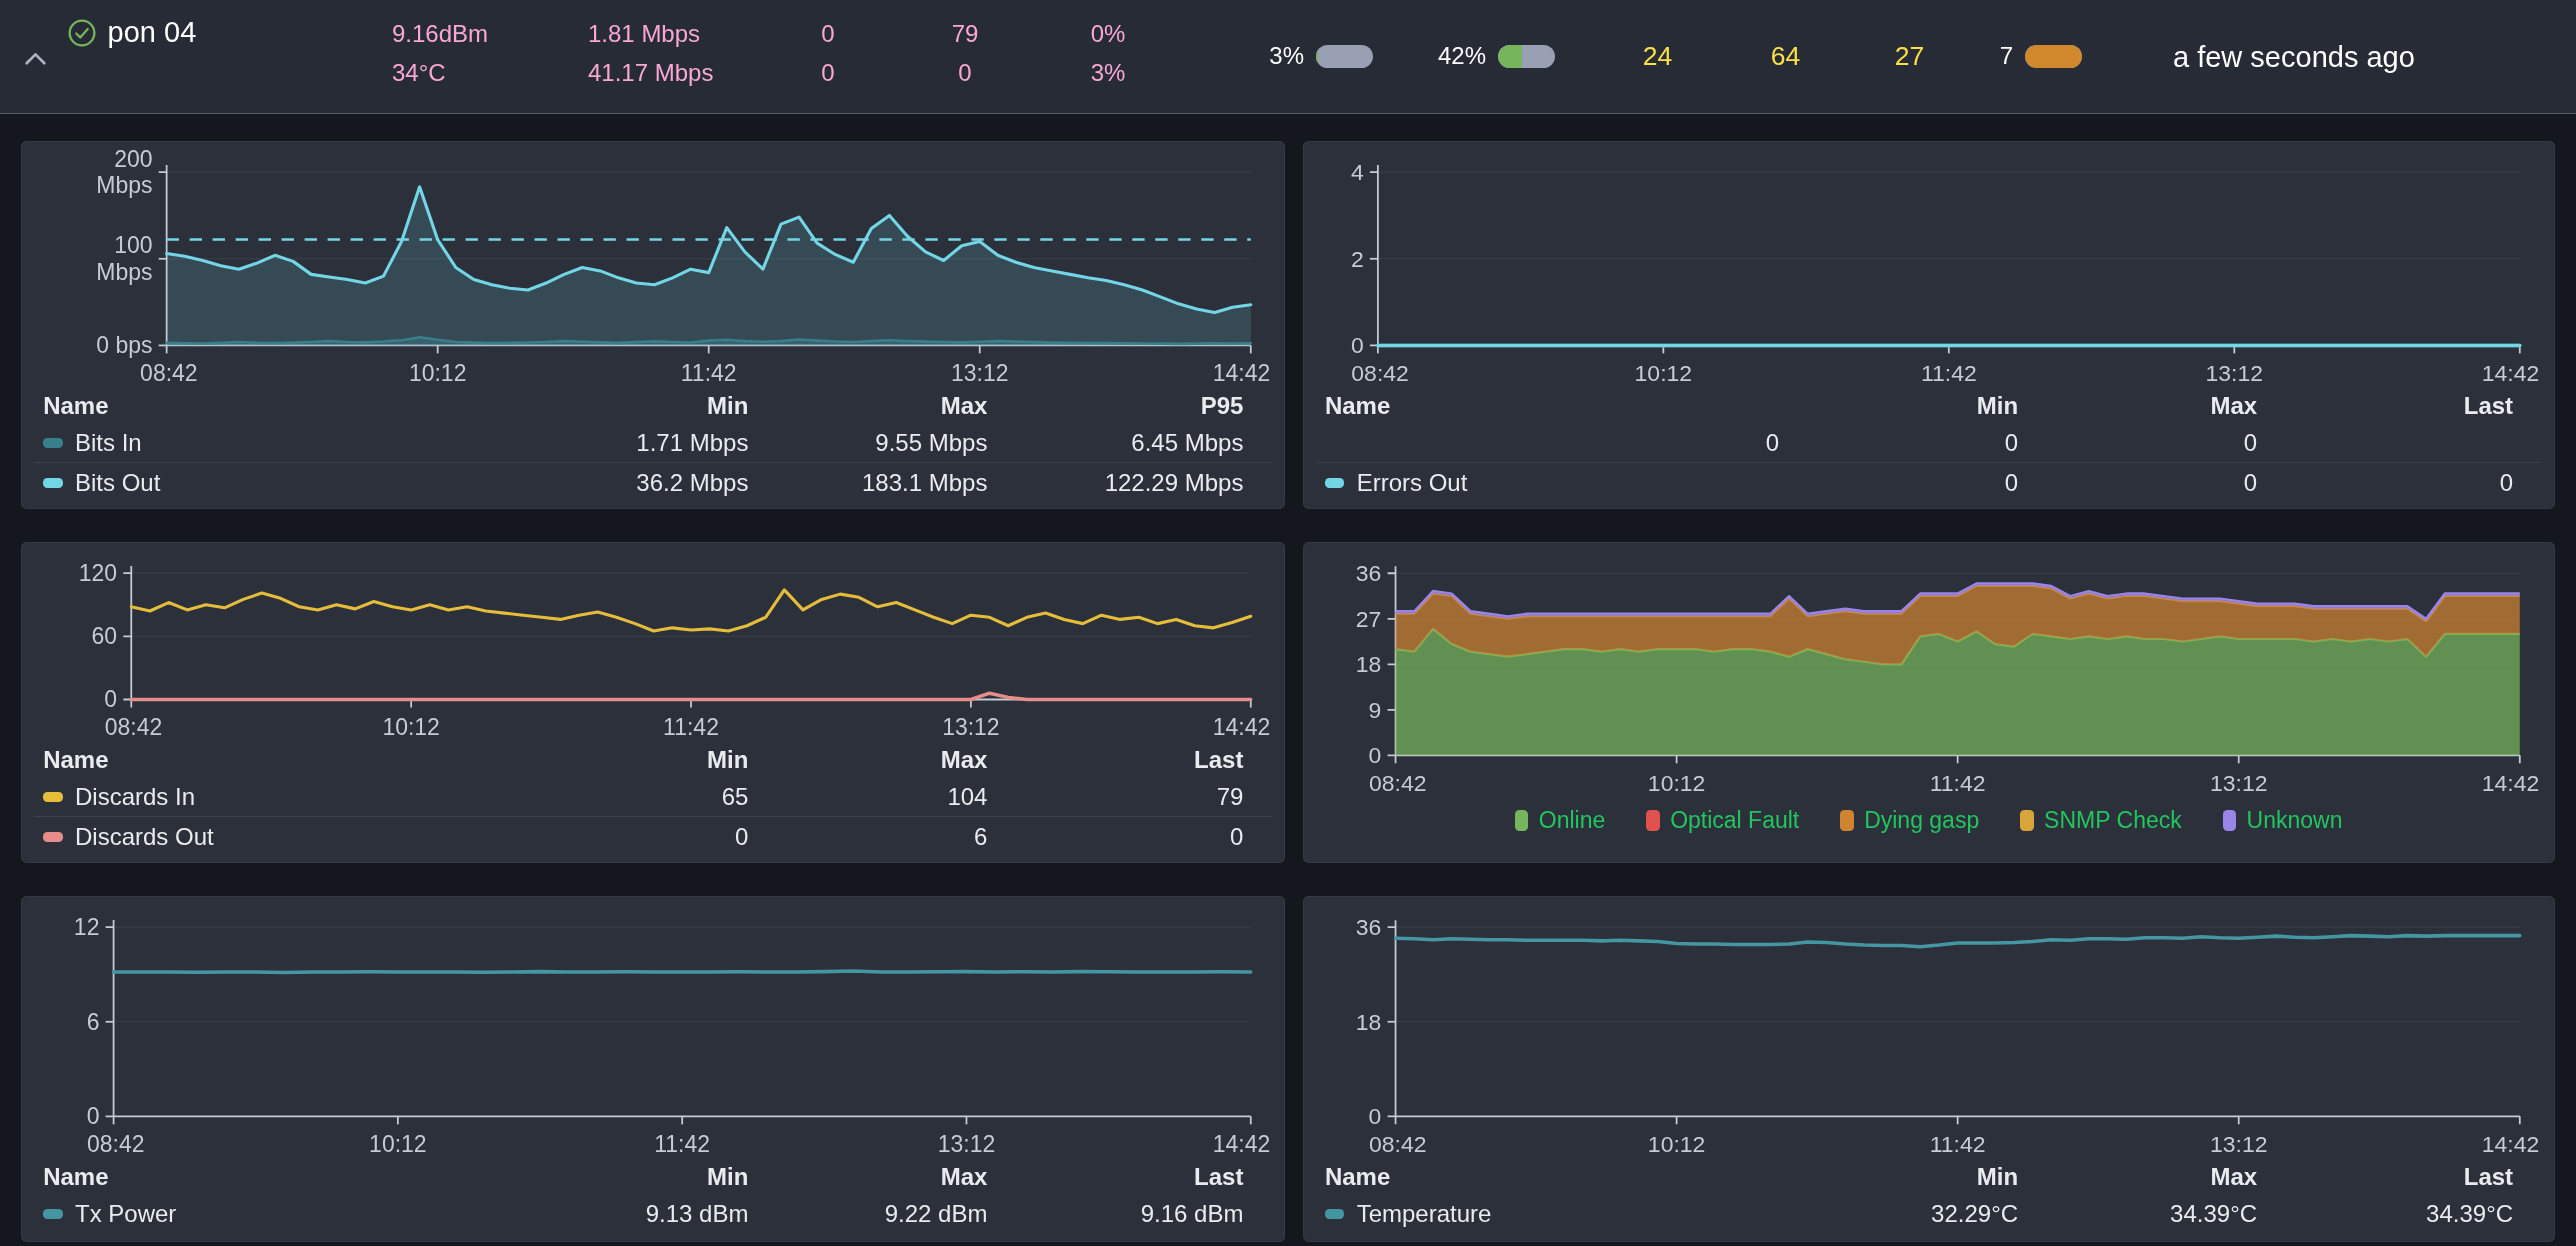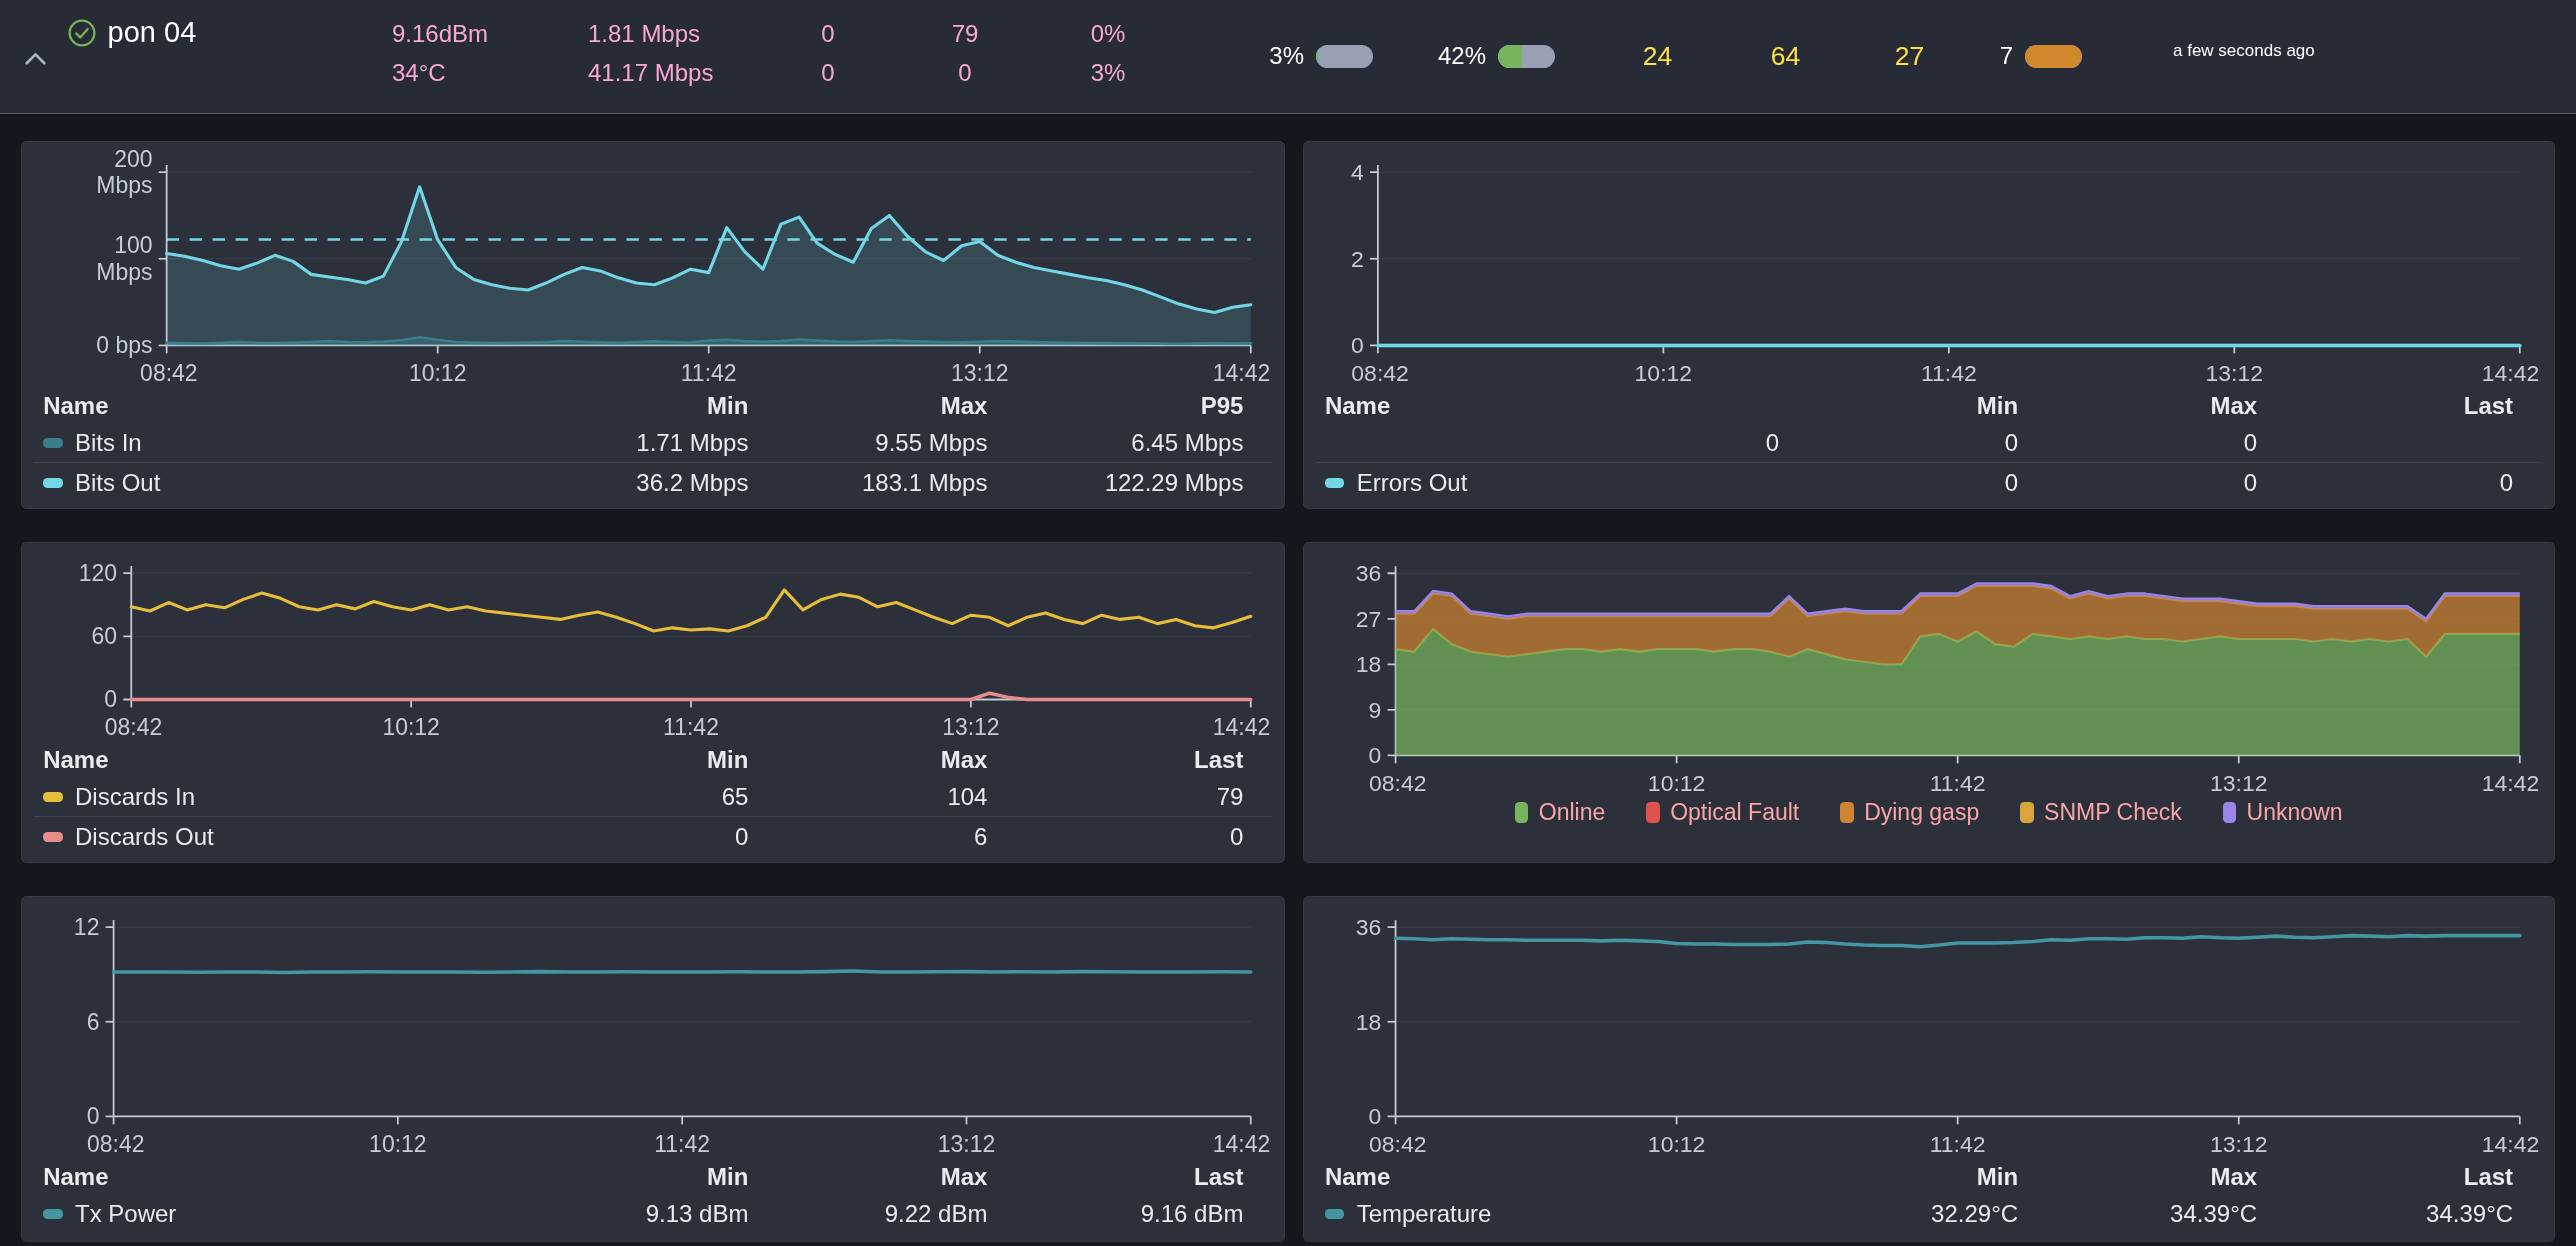--- a/index.html
+++ b/index.html
@@ -15,21 +15,21 @@
                 cursor:pointer;padding:0;}
   .title-group{position:absolute;left:67px;top:16px;display:flex;align-items:center;gap:10.6px;}
   .title-group .ttl{font-size:29px;font-weight:500;color:#ffffff;cursor:pointer;}
   .stat-pair{position:absolute;top:14px;font-size:24px;line-height:39px;color:#f9a8d4;white-space:nowrap;}
   .stat-pair.c{text-align:center;width:74px;}
   .hcount{position:absolute;top:41px;width:65px;text-align:center;font-size:26.5px;color:#fde047;}
   .gauge{position:absolute;top:42px;display:flex;align-items:center;gap:12.4px;}
   .gauge .glabel{font-size:24px;color:#ffffff;min-width:50px;text-align:right;}
   .pill{width:57px;height:23px;border-radius:11.5px;background:#9aa0b4;overflow:hidden;position:relative;}
   .pill-fill{position:absolute;left:0;top:0;bottom:0;border-radius:11.5px 0 0 11.5px;}
-  .updated{position:absolute;left:2173px;top:41px;font-size:17px;color:#ffffff;white-space:nowrap;}
+  .updated{position:absolute;left:2173px;top:41px;font-size:29px;color:#ffffff;white-space:nowrap;}
 
   
   .grid{position:absolute;top:141px;left:21px;display:grid;
         grid-template-columns:1264px 1252px;grid-template-rows:368px 321px 346px;
         column-gap:17.7px;row-gap:33px;}
   .panel{background:#2b303b;border:0.9px solid #353a47;border-radius:5.3px;
          padding:7px 12.4px;box-sizing:border-box;overflow:hidden;}
   .panel svg{display:block;}
 
   
@@ -38,21 +38,21 @@
   .thead{font-weight:bold;padding:4.4px 8.8px 3.5px 8.8px;}
   .tdata{padding:5.3px 8.8px;}
   .tdata + .tdata{border-top:0.9px solid #3c414e;}
   .tcell.num{text-align:right;padding-right:19.4px;}
   .thead .tcell.num{padding-right:19.4px;}
   .namecell{display:flex;align-items:center;gap:12.4px;cursor:pointer;}
   .swatch{width:19.4px;height:9.7px;border-radius:4.4px;flex:0 0 auto;}
 
   
   .legend-row{display:flex;justify-content:center;align-items:center;gap:41px;
-              margin-top:1px;font-size:23px;color:#fca5a5;}
+              margin-top:9px;font-size:23px;color:#22c55e;}
   .legend-item{display:flex;align-items:center;gap:10.6px;cursor:pointer;}
   .lswatch{width:13.3px;height:21px;border-radius:4.4px;}
 </style>
 </head>
 <body>
 
 <div class="row-header">
   <button class="collapse-btn">
     <svg width="25" height="17.7" viewBox="0 0 28 20">
       <polyline points="4,15 14,5 24,15" fill="none" stroke="#aeb4c2" stroke-width="3" stroke-linecap="round" stroke-linejoin="round"></polyline>

